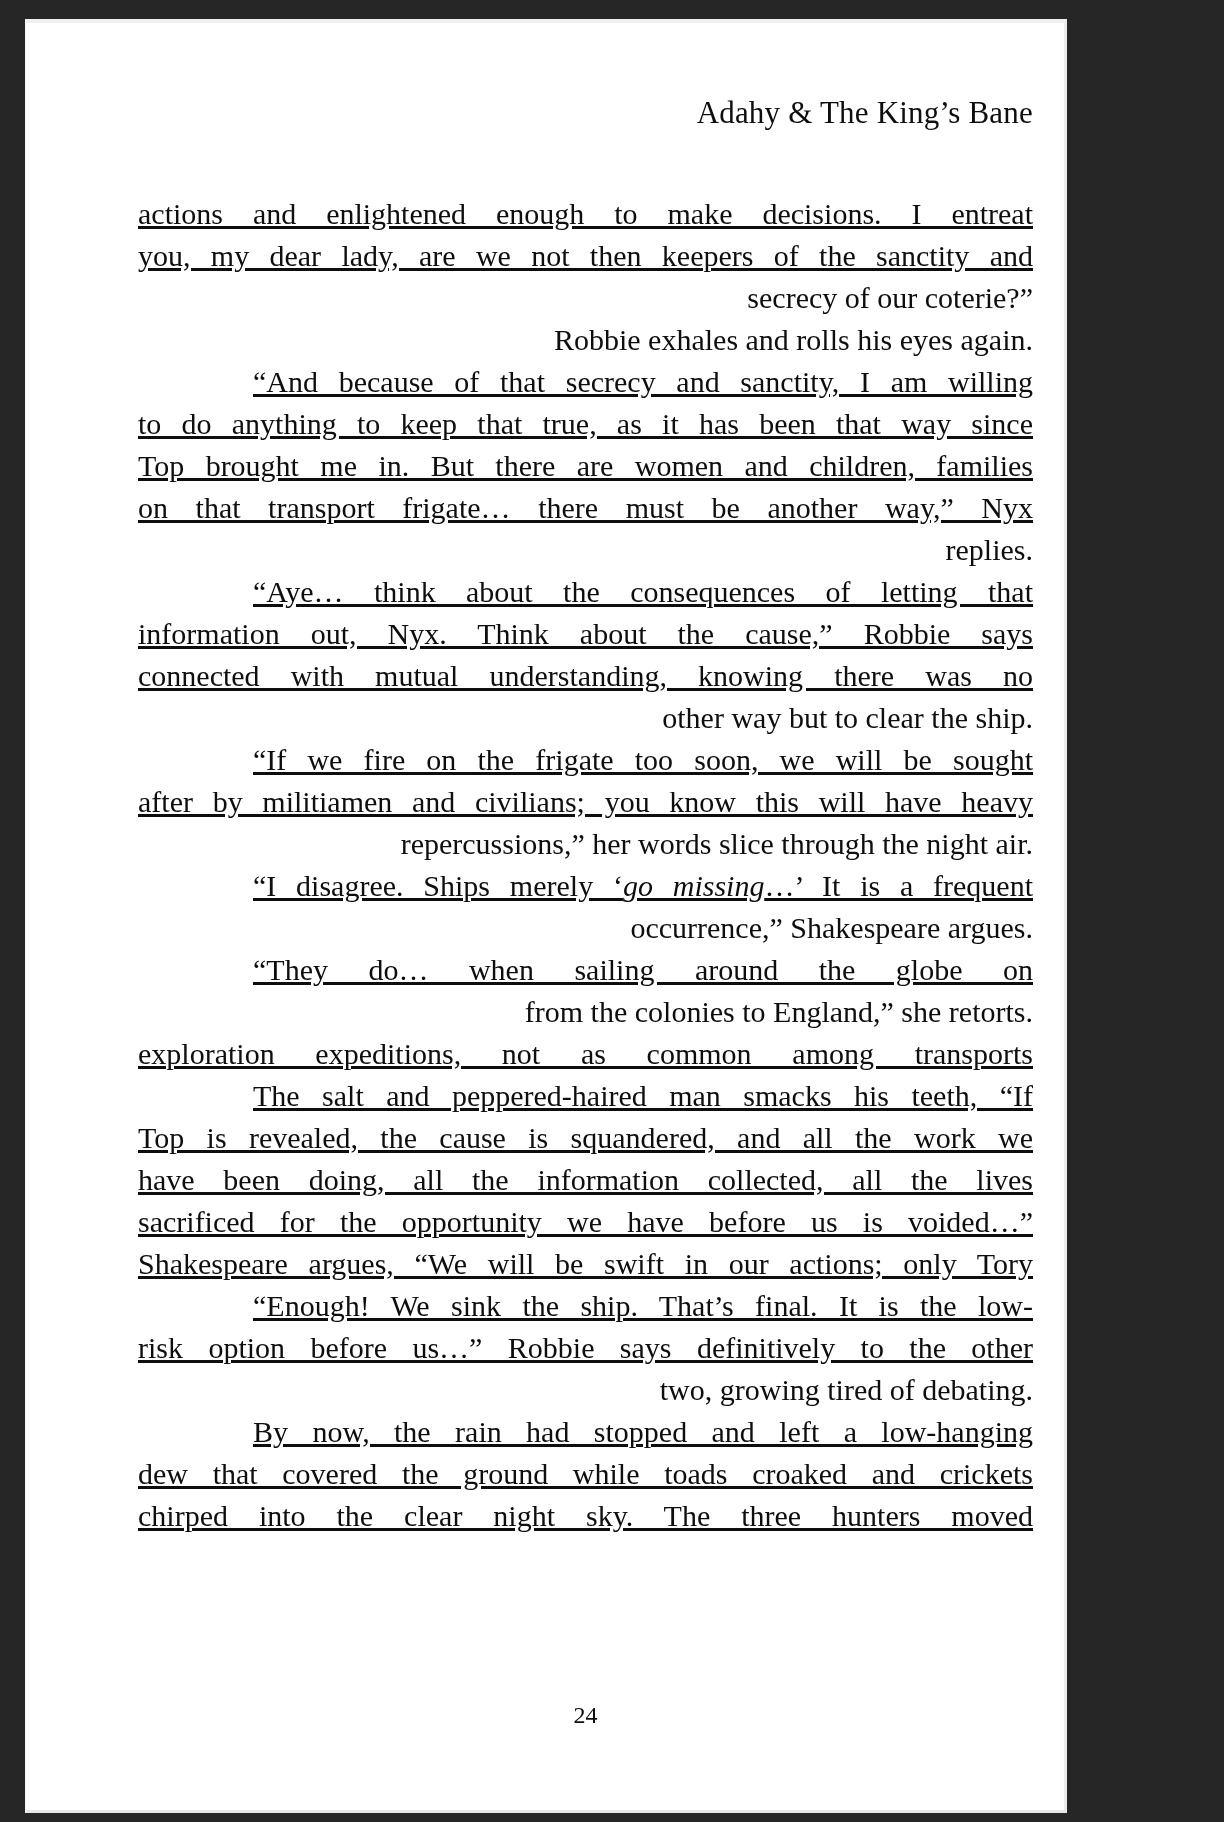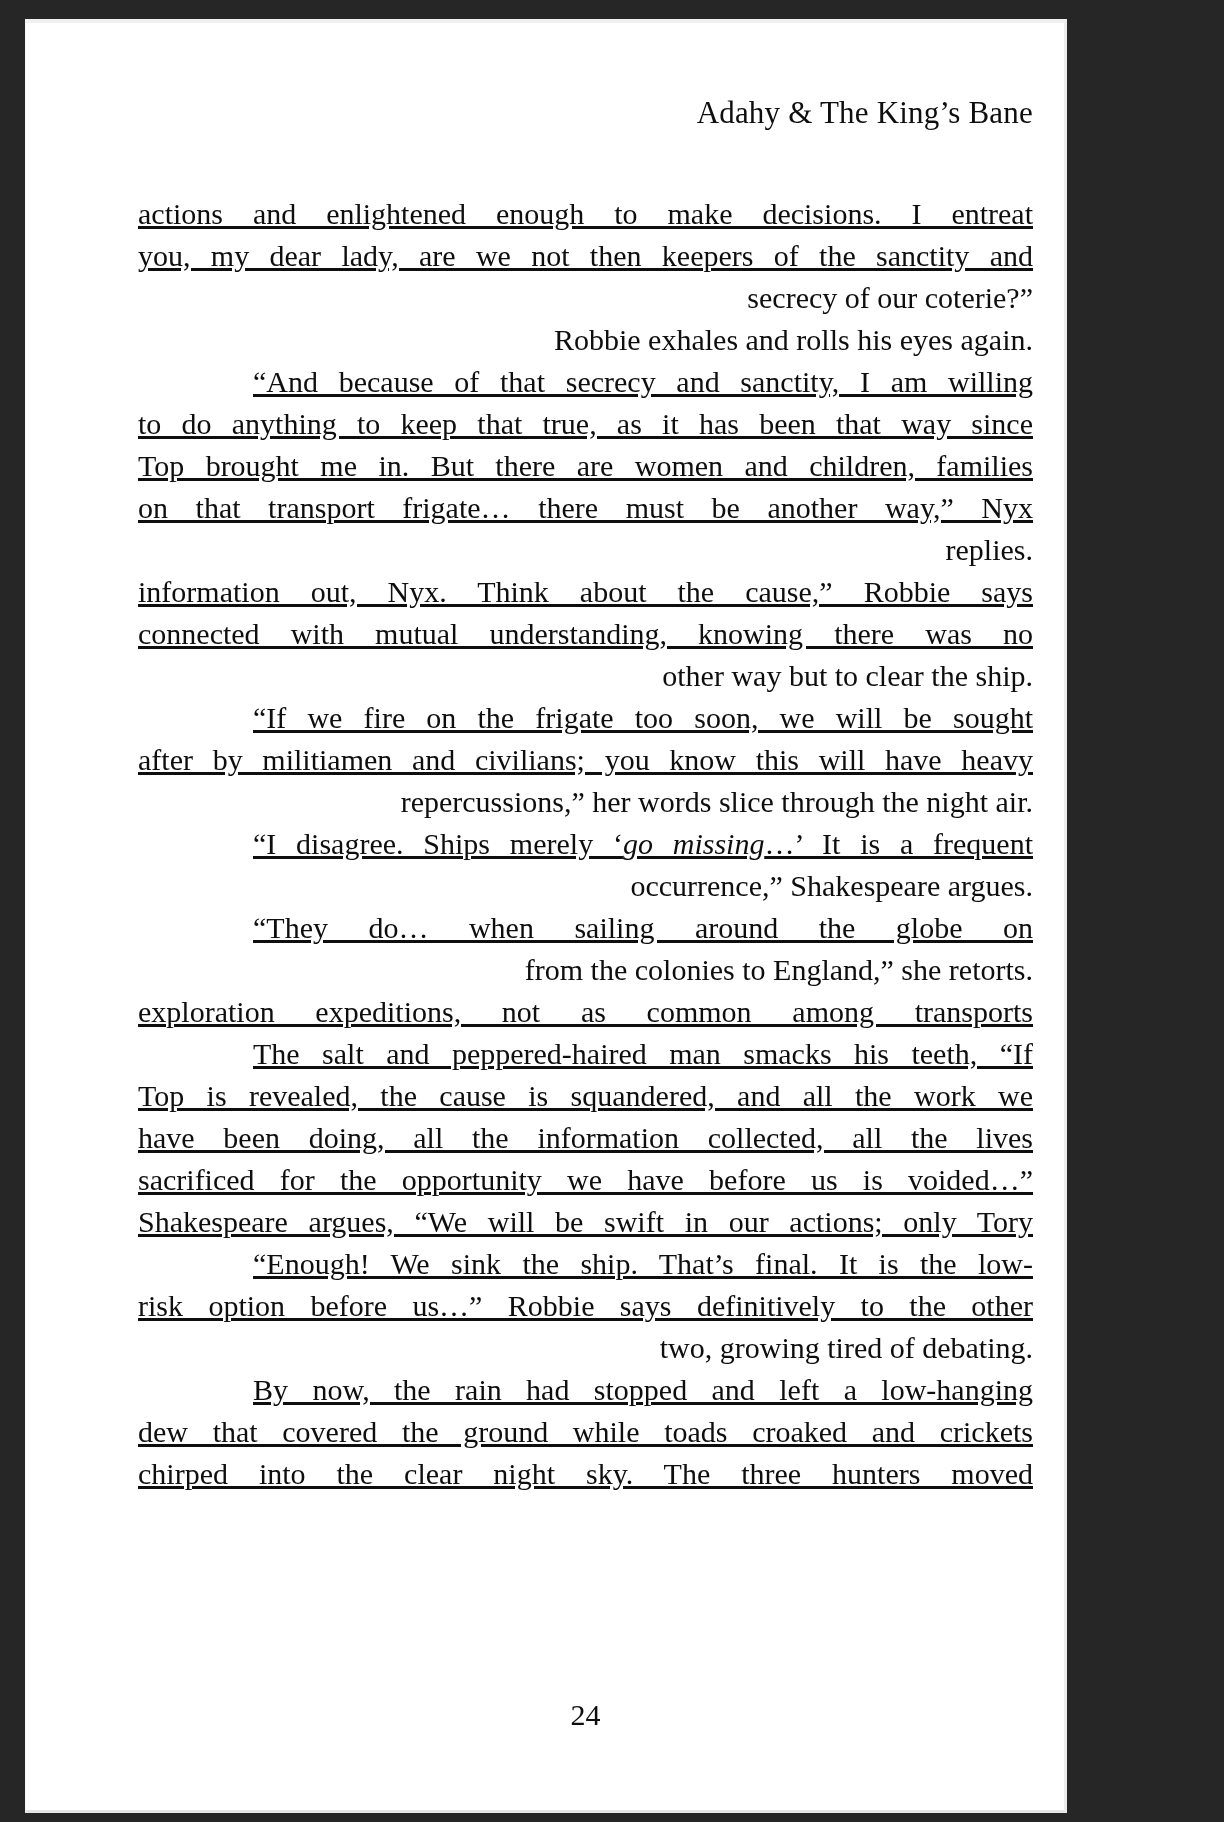--- a/index.html
+++ b/index.html
@@ -61,41 +61,42 @@
   .line.ind {
     padding-left: 115px;
     box-sizing: border-box;
   }
   .it { font-style: italic; }
   .page-number {
     position: absolute;
     left: 112px;
     top: 1674px;
     width: 895px;
-    font-size: 30px;
+    font-size: 24px;
     line-height: 36px;
     text-align: center;
   }
 </style>
 </head>
 <body style="--frame-bg: #262626; --page-bg: #ffffff; --ink: #0e0e0e;">
 
 <div class="page">
   <div class="running-header">Adahy &amp; The King’s Bane</div>
 
   <div class="text-block">
       <div class="line j"><span>actions and enlightened enough to make decisions. I entreat</span></div>
       <div class="line j"><span>you, my dear lady, are we not then keepers of the sanctity and</span></div>
       <div class="line"><span>secrecy of our coterie?”</span></div>
       <div class="line ind"><span>Robbie exhales and rolls his eyes again.</span></div>
       <div class="line j ind"><span>“And because of that secrecy and sanctity, I am willing</span></div>
       <div class="line j"><span>to do anything to keep that true, as it has been that way since</span></div>
       <div class="line j"><span>Top brought me in. But there are women and children, families</span></div>
       <div class="line j"><span>on that transport frigate… there must be another way,” Nyx</span></div>
       <div class="line"><span>replies.</span></div>
+      <div class="line j ind"><span>“Aye… think about the consequences of letting that</span></div>
       <div class="line j"><span>information out, Nyx. Think about the cause,” Robbie says</span></div>
       <div class="line j"><span>connected with mutual understanding, knowing there was no</span></div>
       <div class="line"><span>other way but to clear the ship.</span></div>
       <div class="line j ind"><span>“If we fire on the frigate too soon, we will be sought</span></div>
       <div class="line j"><span>after by militiamen and civilians; you know this will have heavy</span></div>
       <div class="line"><span>repercussions,” her words slice through the night air.</span></div>
       <div class="line j ind"><span>“I disagree. Ships merely ‘</span><span class="it">go missing</span><span>…’ It is a frequent</span></div>
       <div class="line"><span>occurrence,” Shakespeare argues.</span></div>
       <div class="line j ind"><span>“They do… when sailing around the globe on</span></div>
       <div class="line"><span>from the colonies to England,” she retorts.</span></div>

